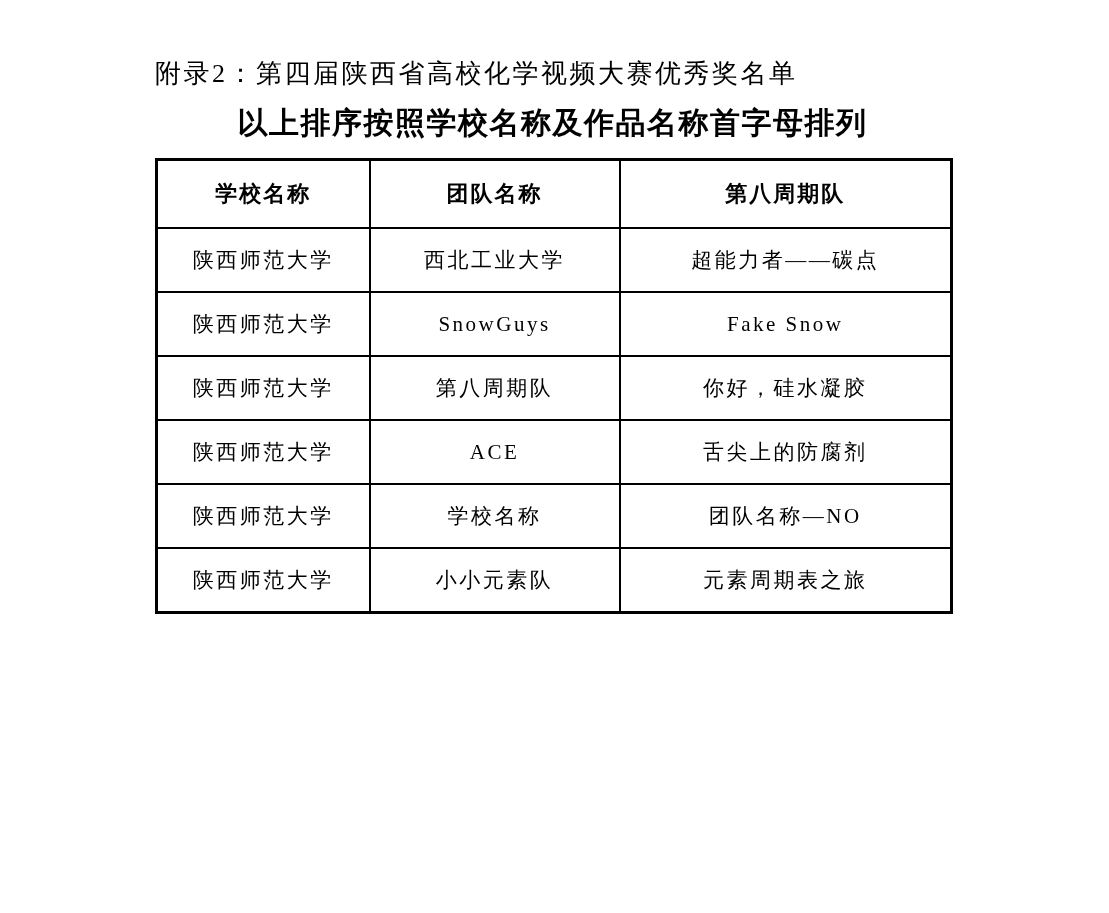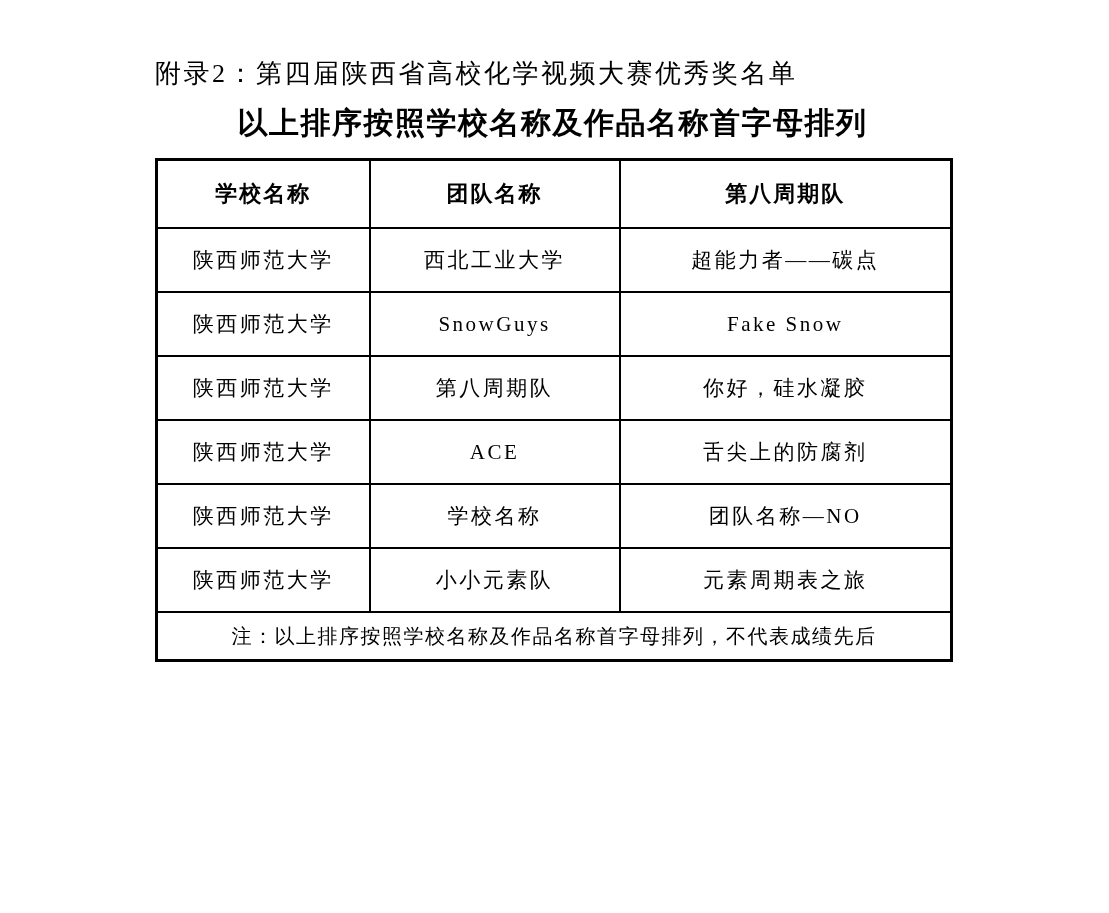--- a/index.html
+++ b/index.html
@@ -120,17 +120,14 @@
     <tr>
       <td>陕西师范大学</td>
       <td>学校名称</td>
       <td>团队名称—NO</td>
     </tr>
     <tr>
       <td>陕西师范大学</td>
       <td>小小元素队</td>
       <td>元素周期表之旅</td>
     </tr>
-    <tr>
-      <td class="note-cell" colspan="3">注：以上排序按照学校名称及作品名称首字母排列，不代表成绩先后</td>
-    </tr>
   </tbody>
 </table>
 
 </body></html>

